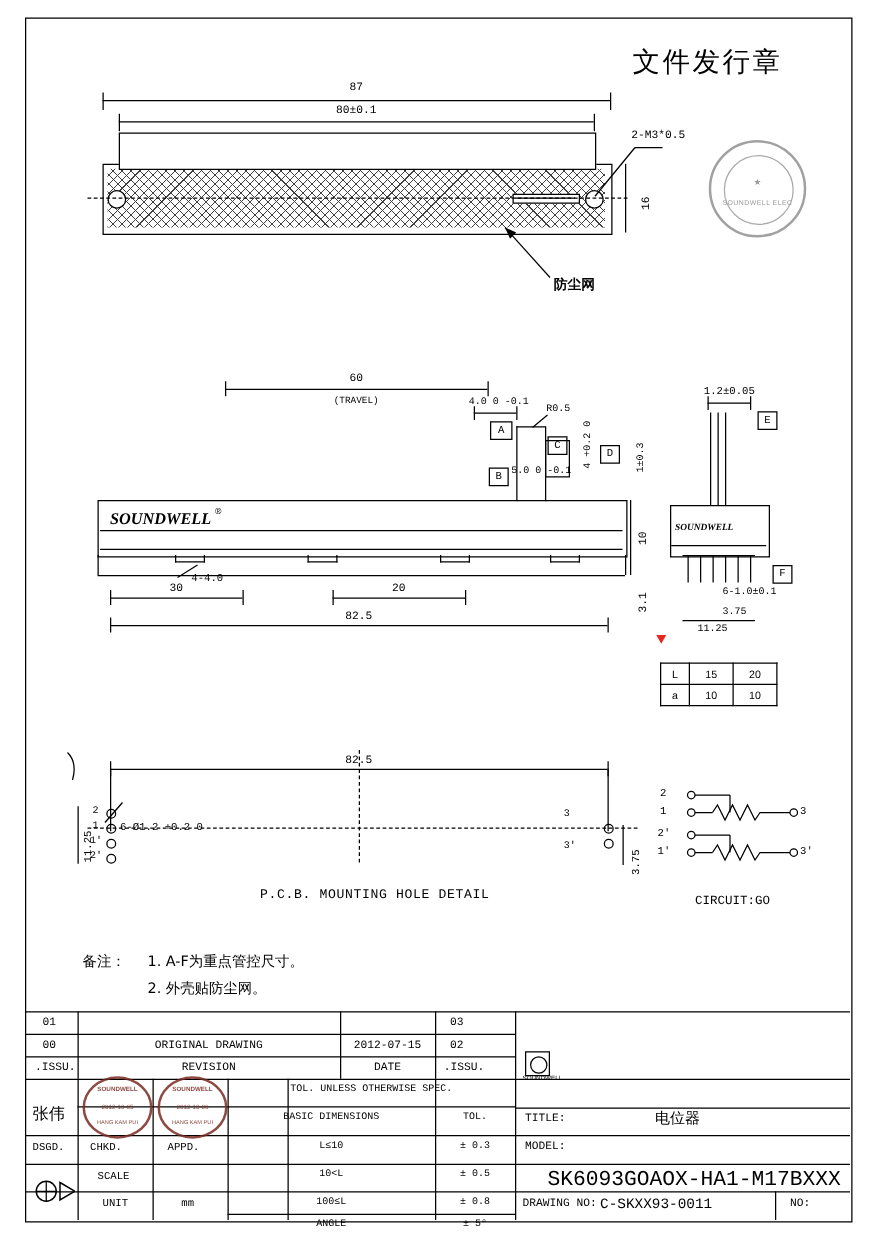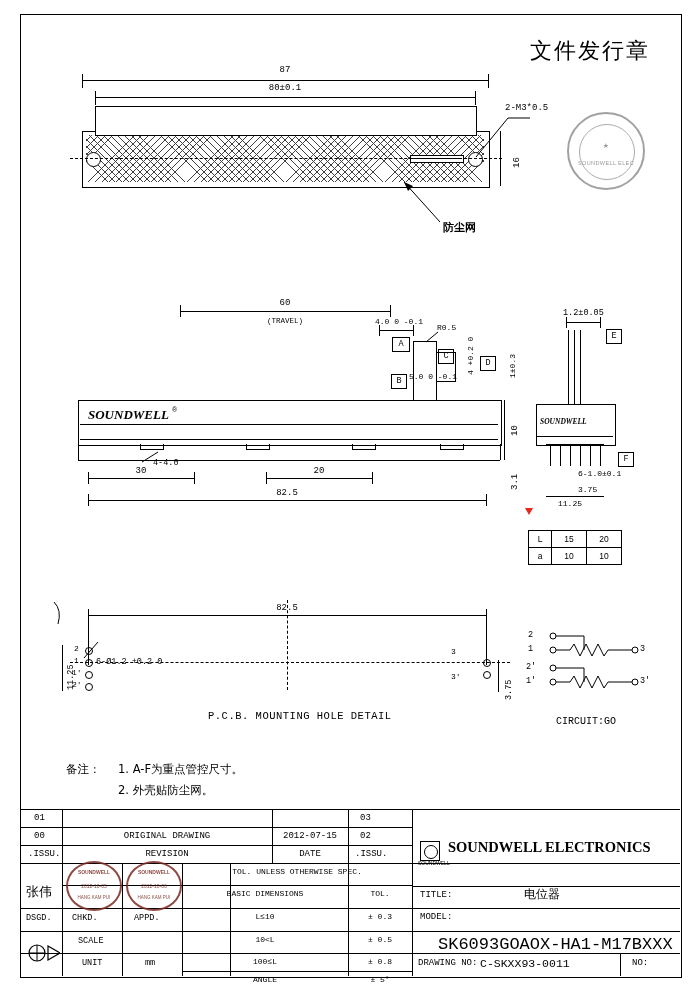--- a/index.html
+++ b/index.html
@@ -27,21 +27,21 @@
   .arrowdown{position:absolute;width:0;height:0;border-left:4px solid transparent;border-right:4px solid transparent;border-top:7px solid #e8281e;}
   .tick{position:absolute;width:1px;background:#000;}
   .dash{position:absolute;border-top:1px dashed #000;height:0;}
 </style>
 </head>
 <body>
 
 <div id="sheet">
   <div class="frame"></div>
 
-  <div class="t cn" style="left:506px;top:40px;font-size:22px;letter-spacing:2px;margin-left:24px;">文件发行章</div>
+  <div class="t cn" style="left:506px;top:40px;font-size:22px;letter-spacing:2px;">文件发行章</div>
 
   <div class="stamp" style="left:567px;top:112px;width:74px;height:74px;border-color:#555;opacity:.55;">
     <div style="position:absolute;left:50%;top:50%;width:54px;height:54px;margin:-27px 0 0 -27px;border:1px solid #666;border-radius:50%;"></div>
     <div style="position:absolute;left:0;top:28px;width:74px;text-align:center;font-size:7px;color:#444;">★</div>
     <div style="position:absolute;left:0;top:46px;width:74px;text-align:center;font-size:5.5px;color:#444;letter-spacing:.4px;">SOUNDWELL ELEC</div>
   </div>
 
   <div class="dim" style="left:82px;top:80px;width:406px;"></div>
   <div class="tick" style="left:82px;top:74px;height:14px;"></div>
   <div class="tick" style="left:488px;top:74px;height:14px;"></div>
@@ -333,21 +333,20 @@
   <div class="tc mono" style="left:265px;top:958px;font-size:8px;">100≤L</div>
   <div class="tc mono" style="left:380px;top:958px;font-size:8px;">± 0.8</div>
   <div class="tc mono" style="left:265px;top:976px;font-size:8px;">ANGLE</div>
   <div class="tc mono" style="left:380px;top:976px;font-size:8px;">± 5°</div>
   <div class="ln h1" style="left:182px;top:971px;width:230px;"></div>
 
   <div style="position:absolute;left:420px;top:841px;width:18px;height:18px;border:1.2px solid #000;">
     <div style="position:absolute;left:3px;top:3px;width:12px;height:12px;border:1.2px solid #000;border-radius:50%;"></div>
   </div>
   <div class="t" style="left:418px;top:861px;font-size:5px;">SOUNDWELL</div>
-  <div class="t" style="left:448px;top:840px;font-size:14.5px;font-weight:bold;font-family:'Liberation Serif',serif;">SOUNDWELL ELECTRONICS</div>
 
   <div class="ln h1" style="left:412px;top:886px;width:268px;"></div>
   <div class="ln h1" style="left:412px;top:908px;width:268px;"></div>
   <div class="ln h1" style="left:412px;top:931px;width:268px;"></div>
   <div class="ln v1" style="left:620px;top:953px;height:23px;"></div>
 
   <div class="t mono" style="left:420px;top:891px;font-size:9px;">TITLE:</div>
   <div class="t cn" style="left:524px;top:888px;font-size:12px;">电位器</div>
   <div class="t mono" style="left:420px;top:913px;font-size:9px;">MODEL:</div>
   <div class="t mono" style="left:438px;top:936px;font-size:17px;">SK6093GOAOX-HA1-M17BXXX</div>

